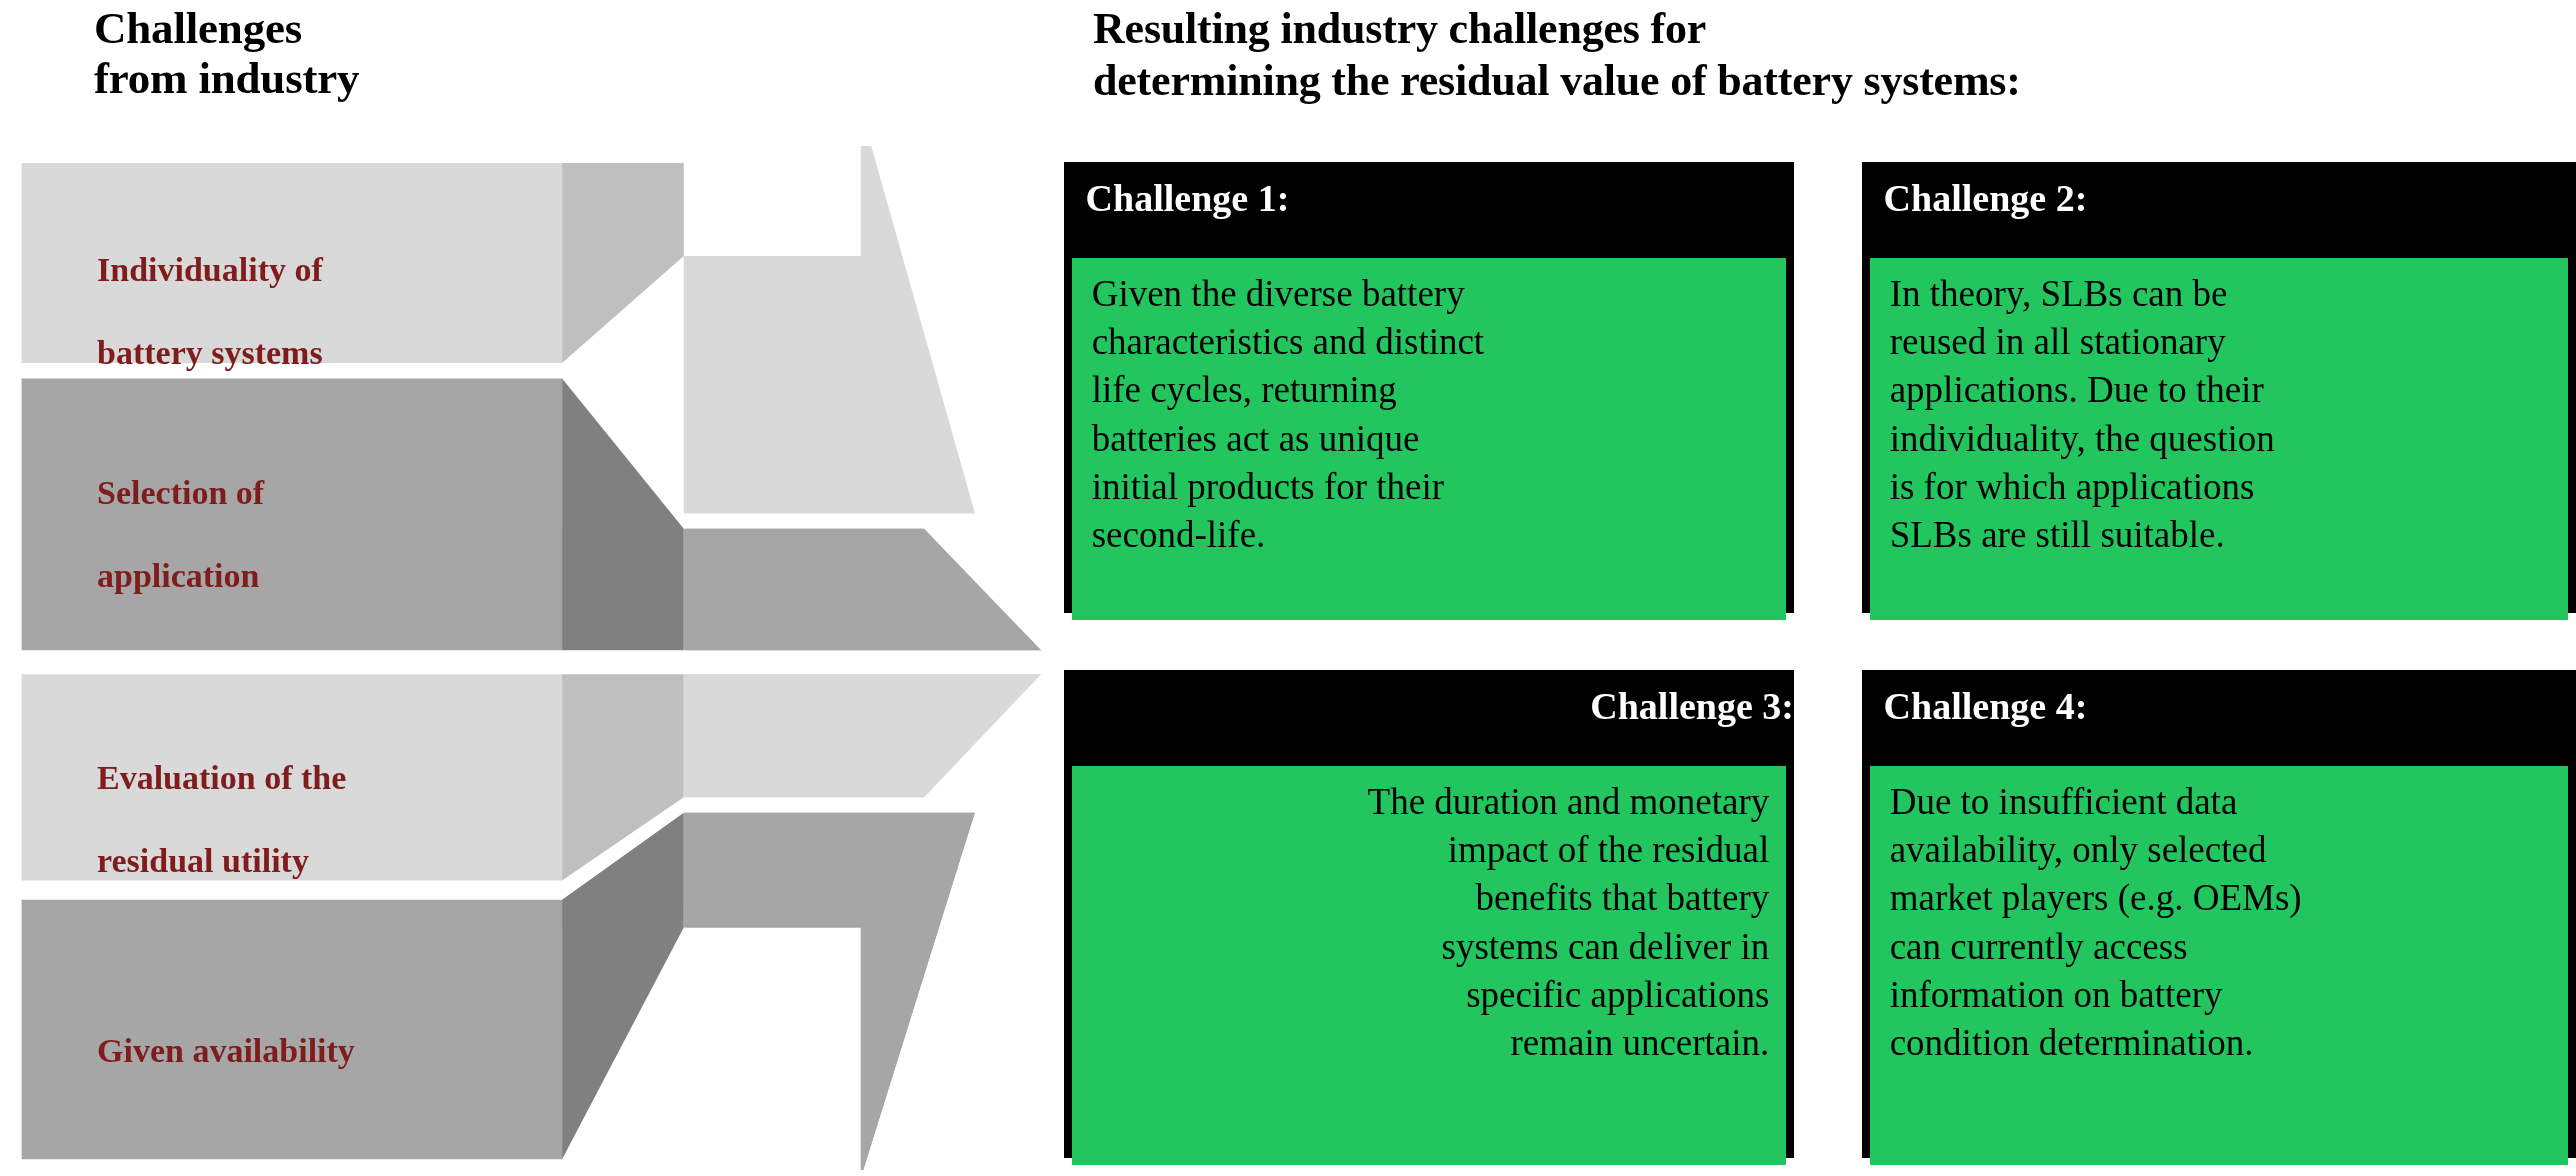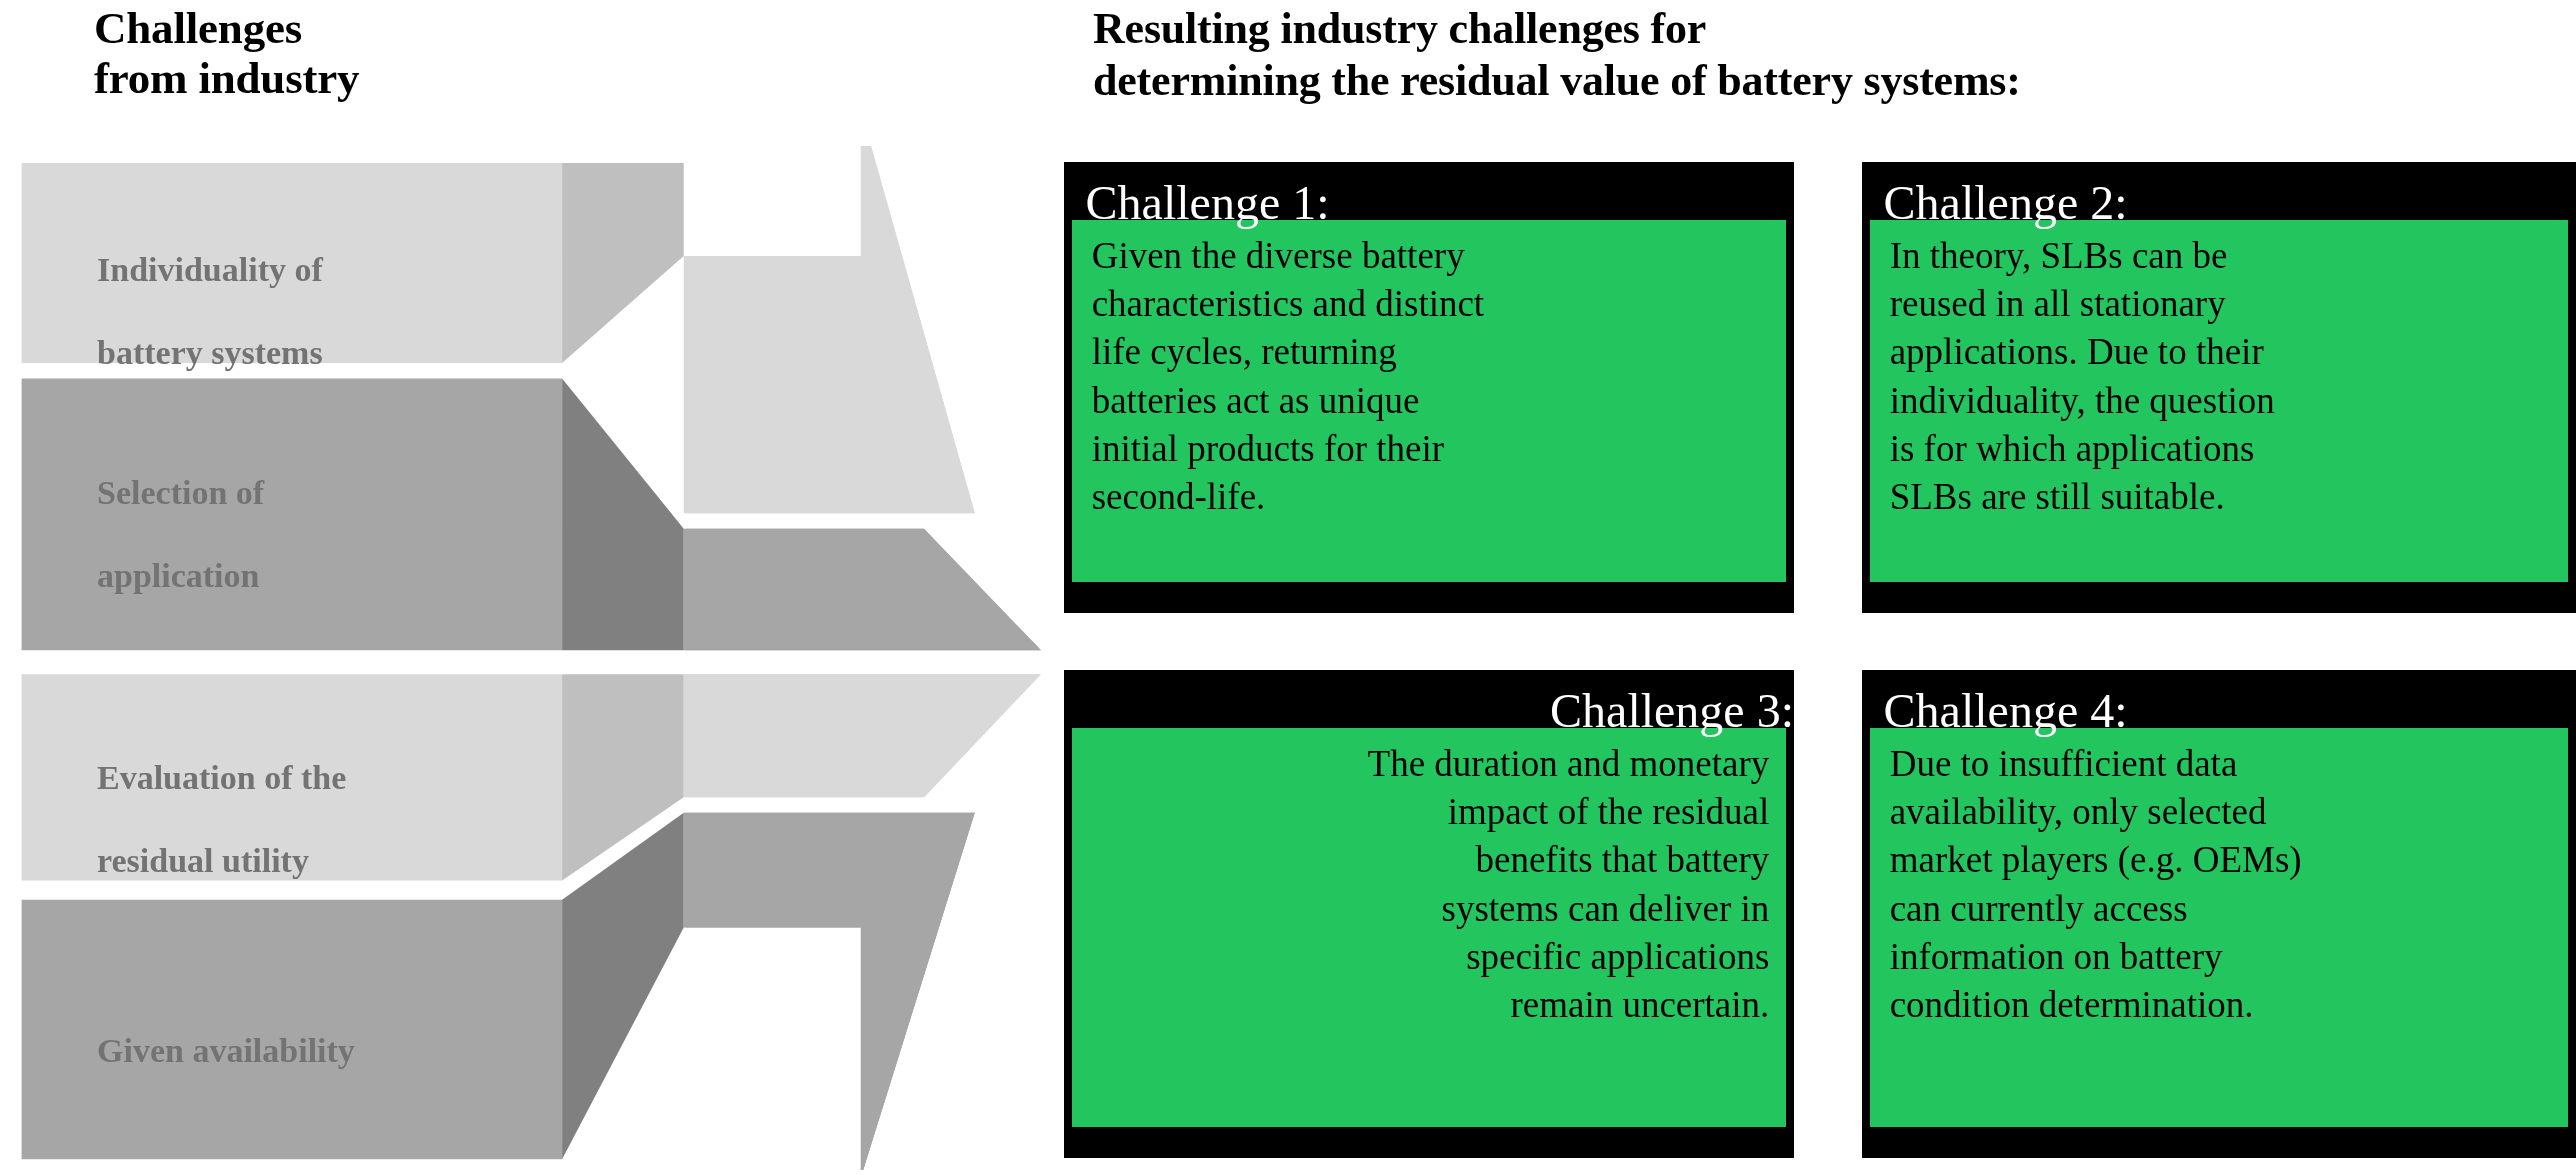--- a/index.html
+++ b/index.html
@@ -51,39 +51,39 @@
     height: 1024px;
   }
   #funnel svg { display: block; width: 1078px; height: 1024px; }
 
   .band-label {
     position: absolute;
     font-size: 34px;
     font-weight: bold;
     line-height: 1.22;
     white-space: pre;
-    color: #737373;
+    color: #7f1d1d;
   }
 
   
   .card {
     position: absolute;
     background: #000000;
     border: 0;
     box-sizing: border-box;
     padding: 0;
   }
   .card-header {
     color: #ffffff;
     background: #000000;
-    font-size: 48px;
-    font-weight: normal;
+    font-size: 38px;
+    font-weight: bold;
     line-height: 1;
     padding: 17px 0 15.4px 21.6px;
-    height: 58px;
+    height: 96px;
     box-sizing: border-box;
     white-space: pre;
   }
   .card-body {
     background: #22c55e;
     color: #000000;
     font-size: 37px;
     line-height: 1.30;
     box-sizing: border-box;
     padding: 12.3px 17px 12.3px 20px;

